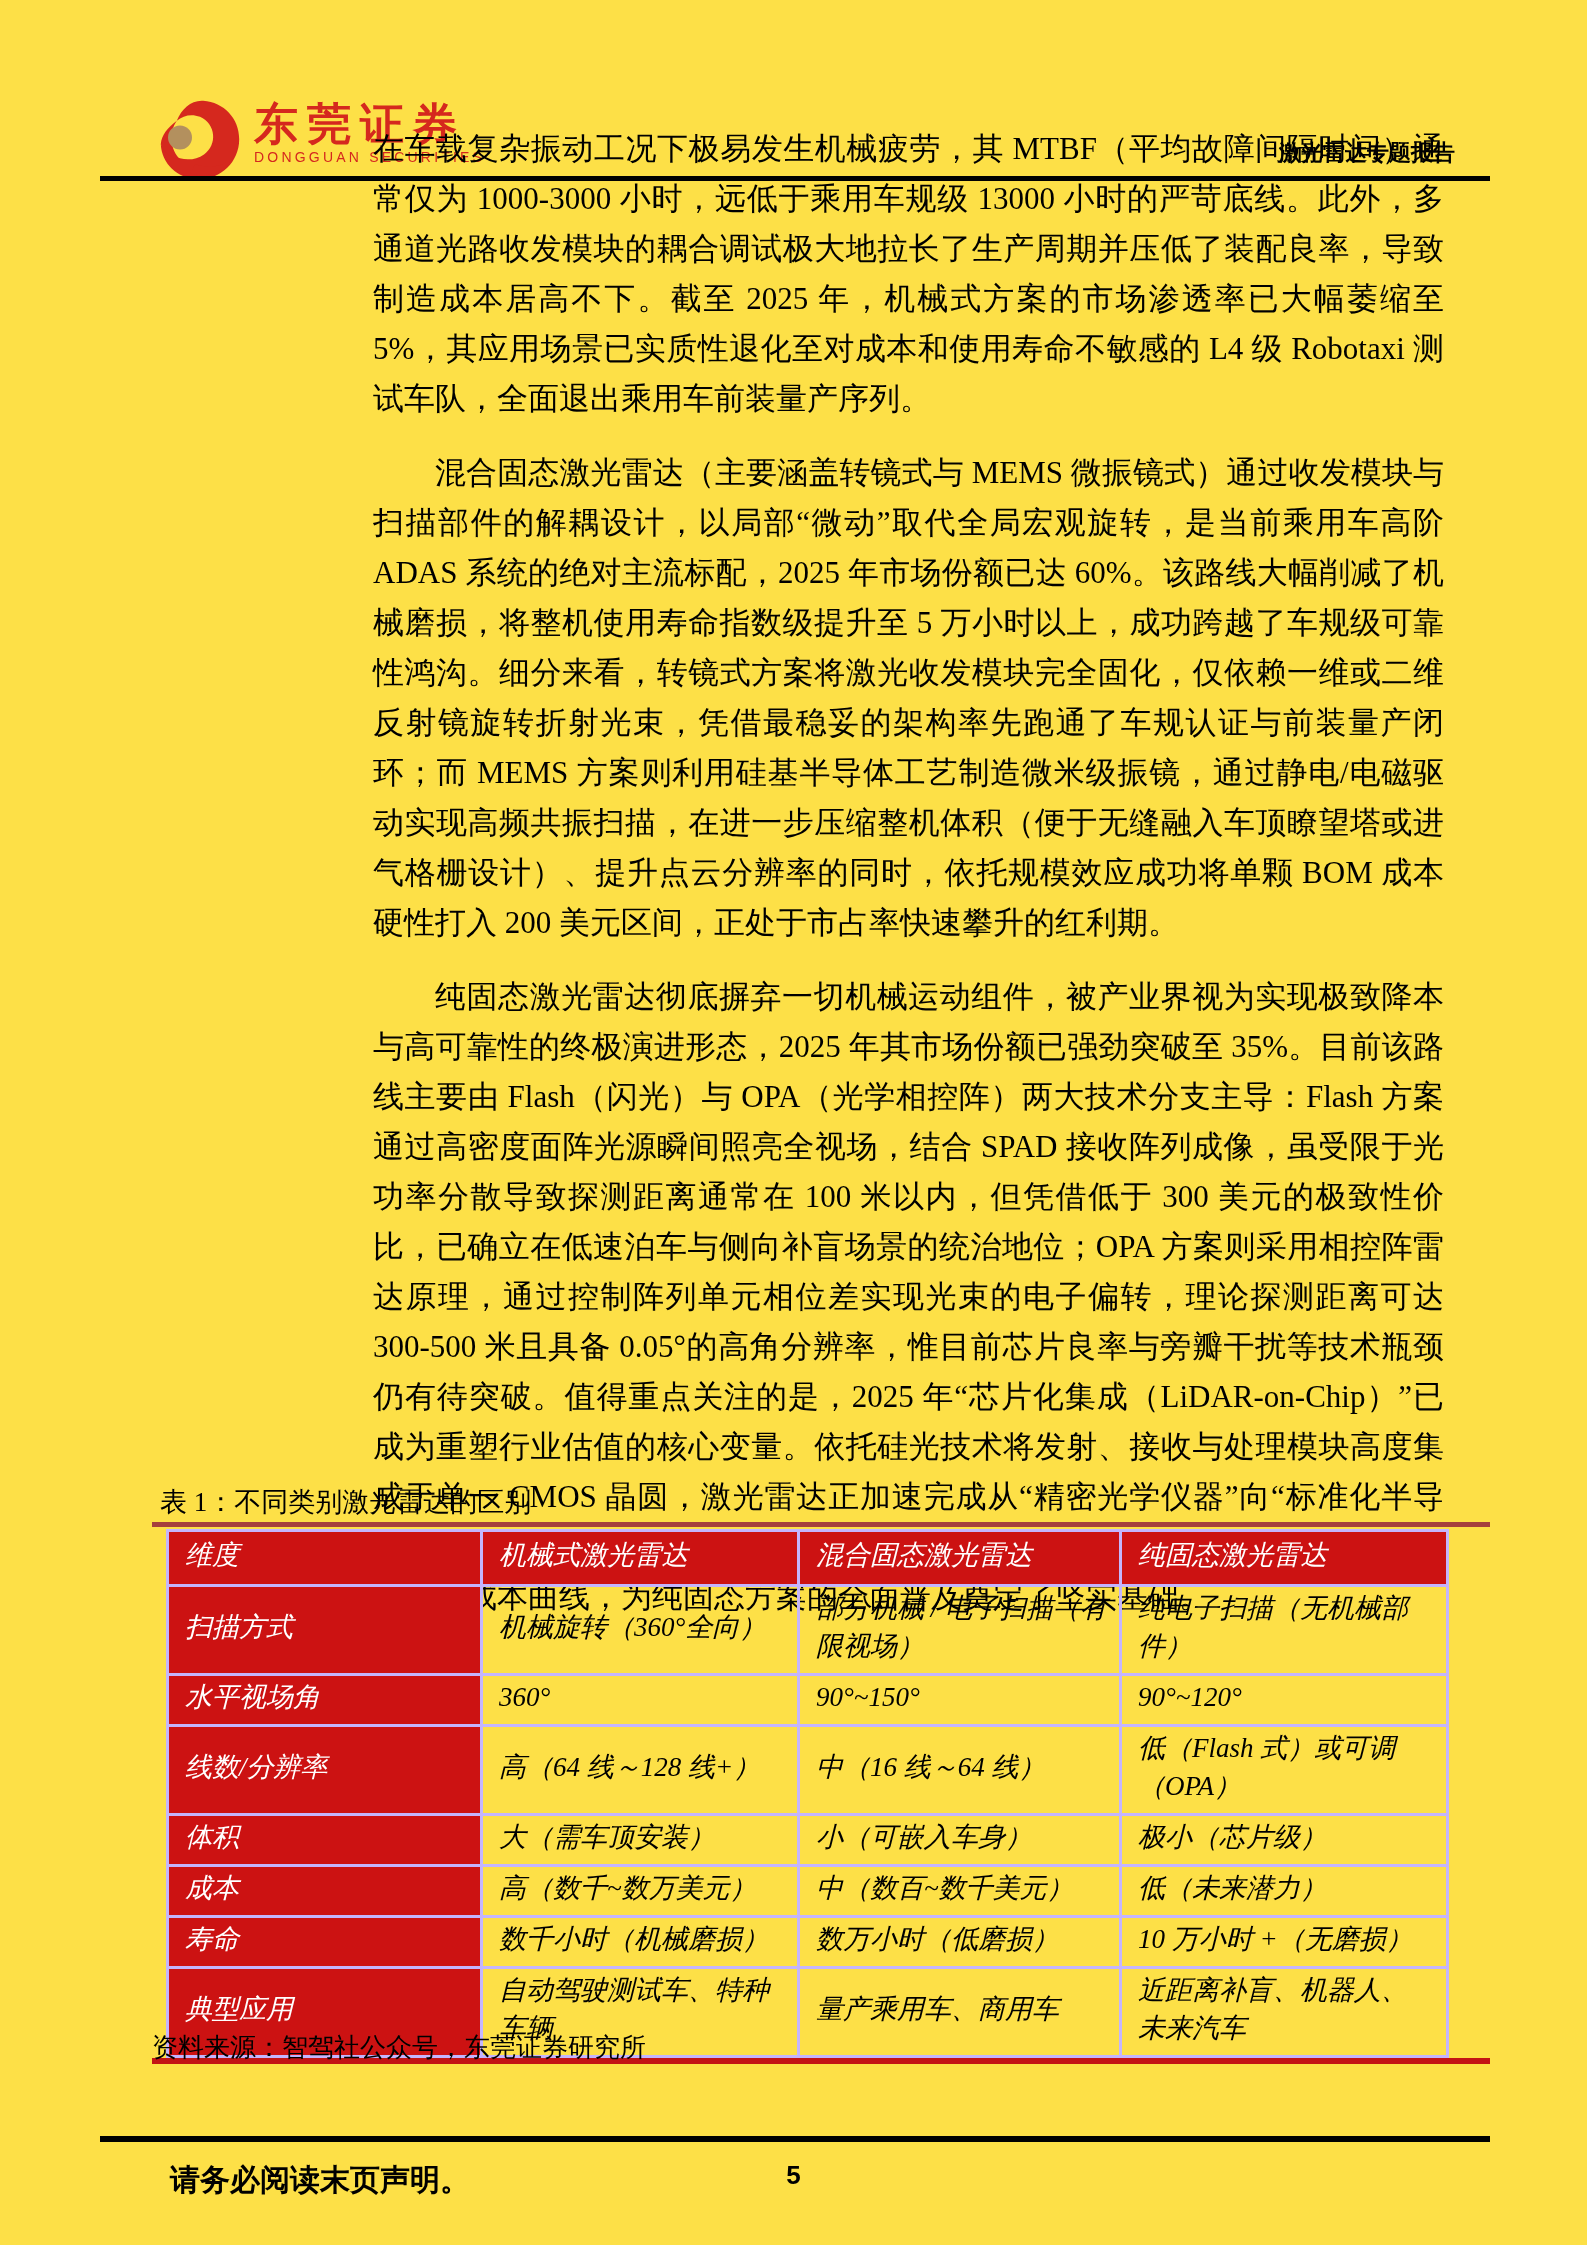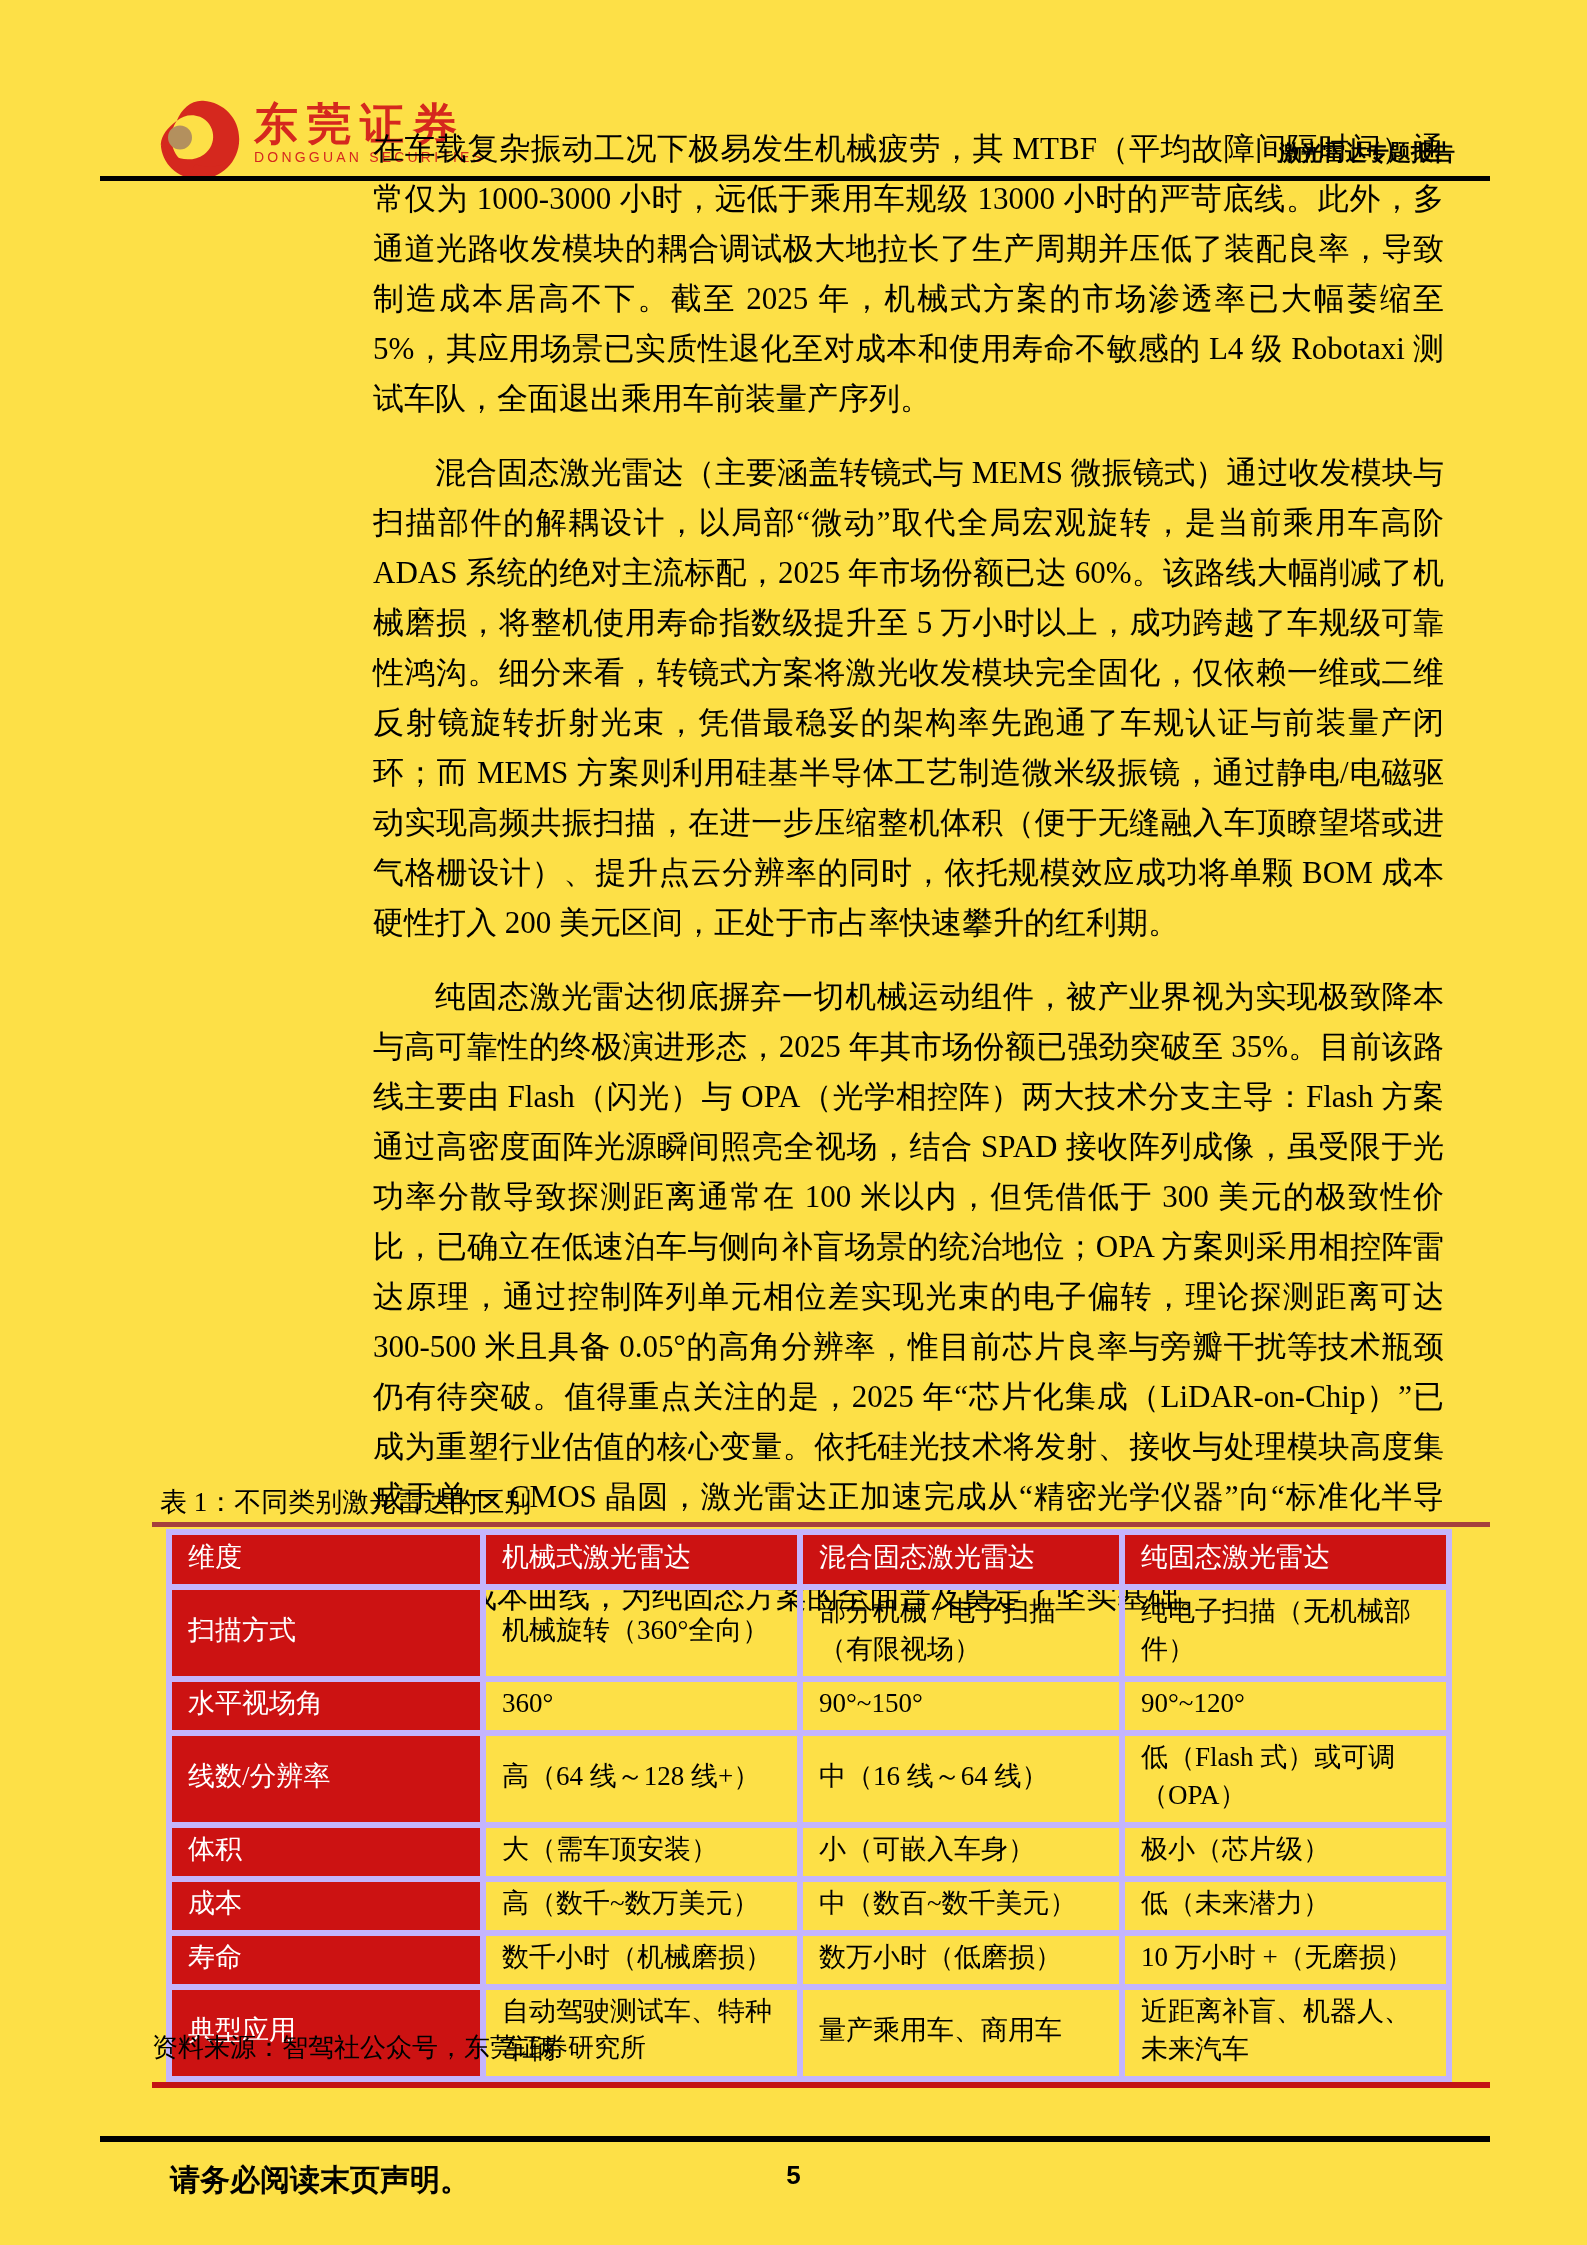--- a/index.html
+++ b/index.html
@@ -52,25 +52,26 @@
   .rule-bottom{width:100%;height:6px;background:#c31414;}
   table.lidar{
     margin-left:14px;width:1280px;border-collapse:collapse;table-layout:fixed;
     font-size:27px;
   }
   table.lidar col.c1{width:314px;}
   table.lidar col.c2{width:317px;}
   table.lidar col.c3{width:322px;}
   table.lidar col.c4{width:327px;}
   table.lidar th,table.lidar td{
-    border:6px solid #c4b5fd;
+    border:3px solid #c4b5fd;
     padding:2px 12px 8px 16px;
     vertical-align:middle;text-align:left;
     line-height:38px;
     word-break:break-all;
+    font-style:italic;
   }
   table.lidar th{
     background:#cc1212;color:#ffffff;font-weight:normal;
   }
   tr.rh-head{height:55px;}
   tr.rh-tall{height:82px;}
   tr.rh-one{height:48px;}
 
   .source{
     position:absolute;left:152px;top:2030px;

